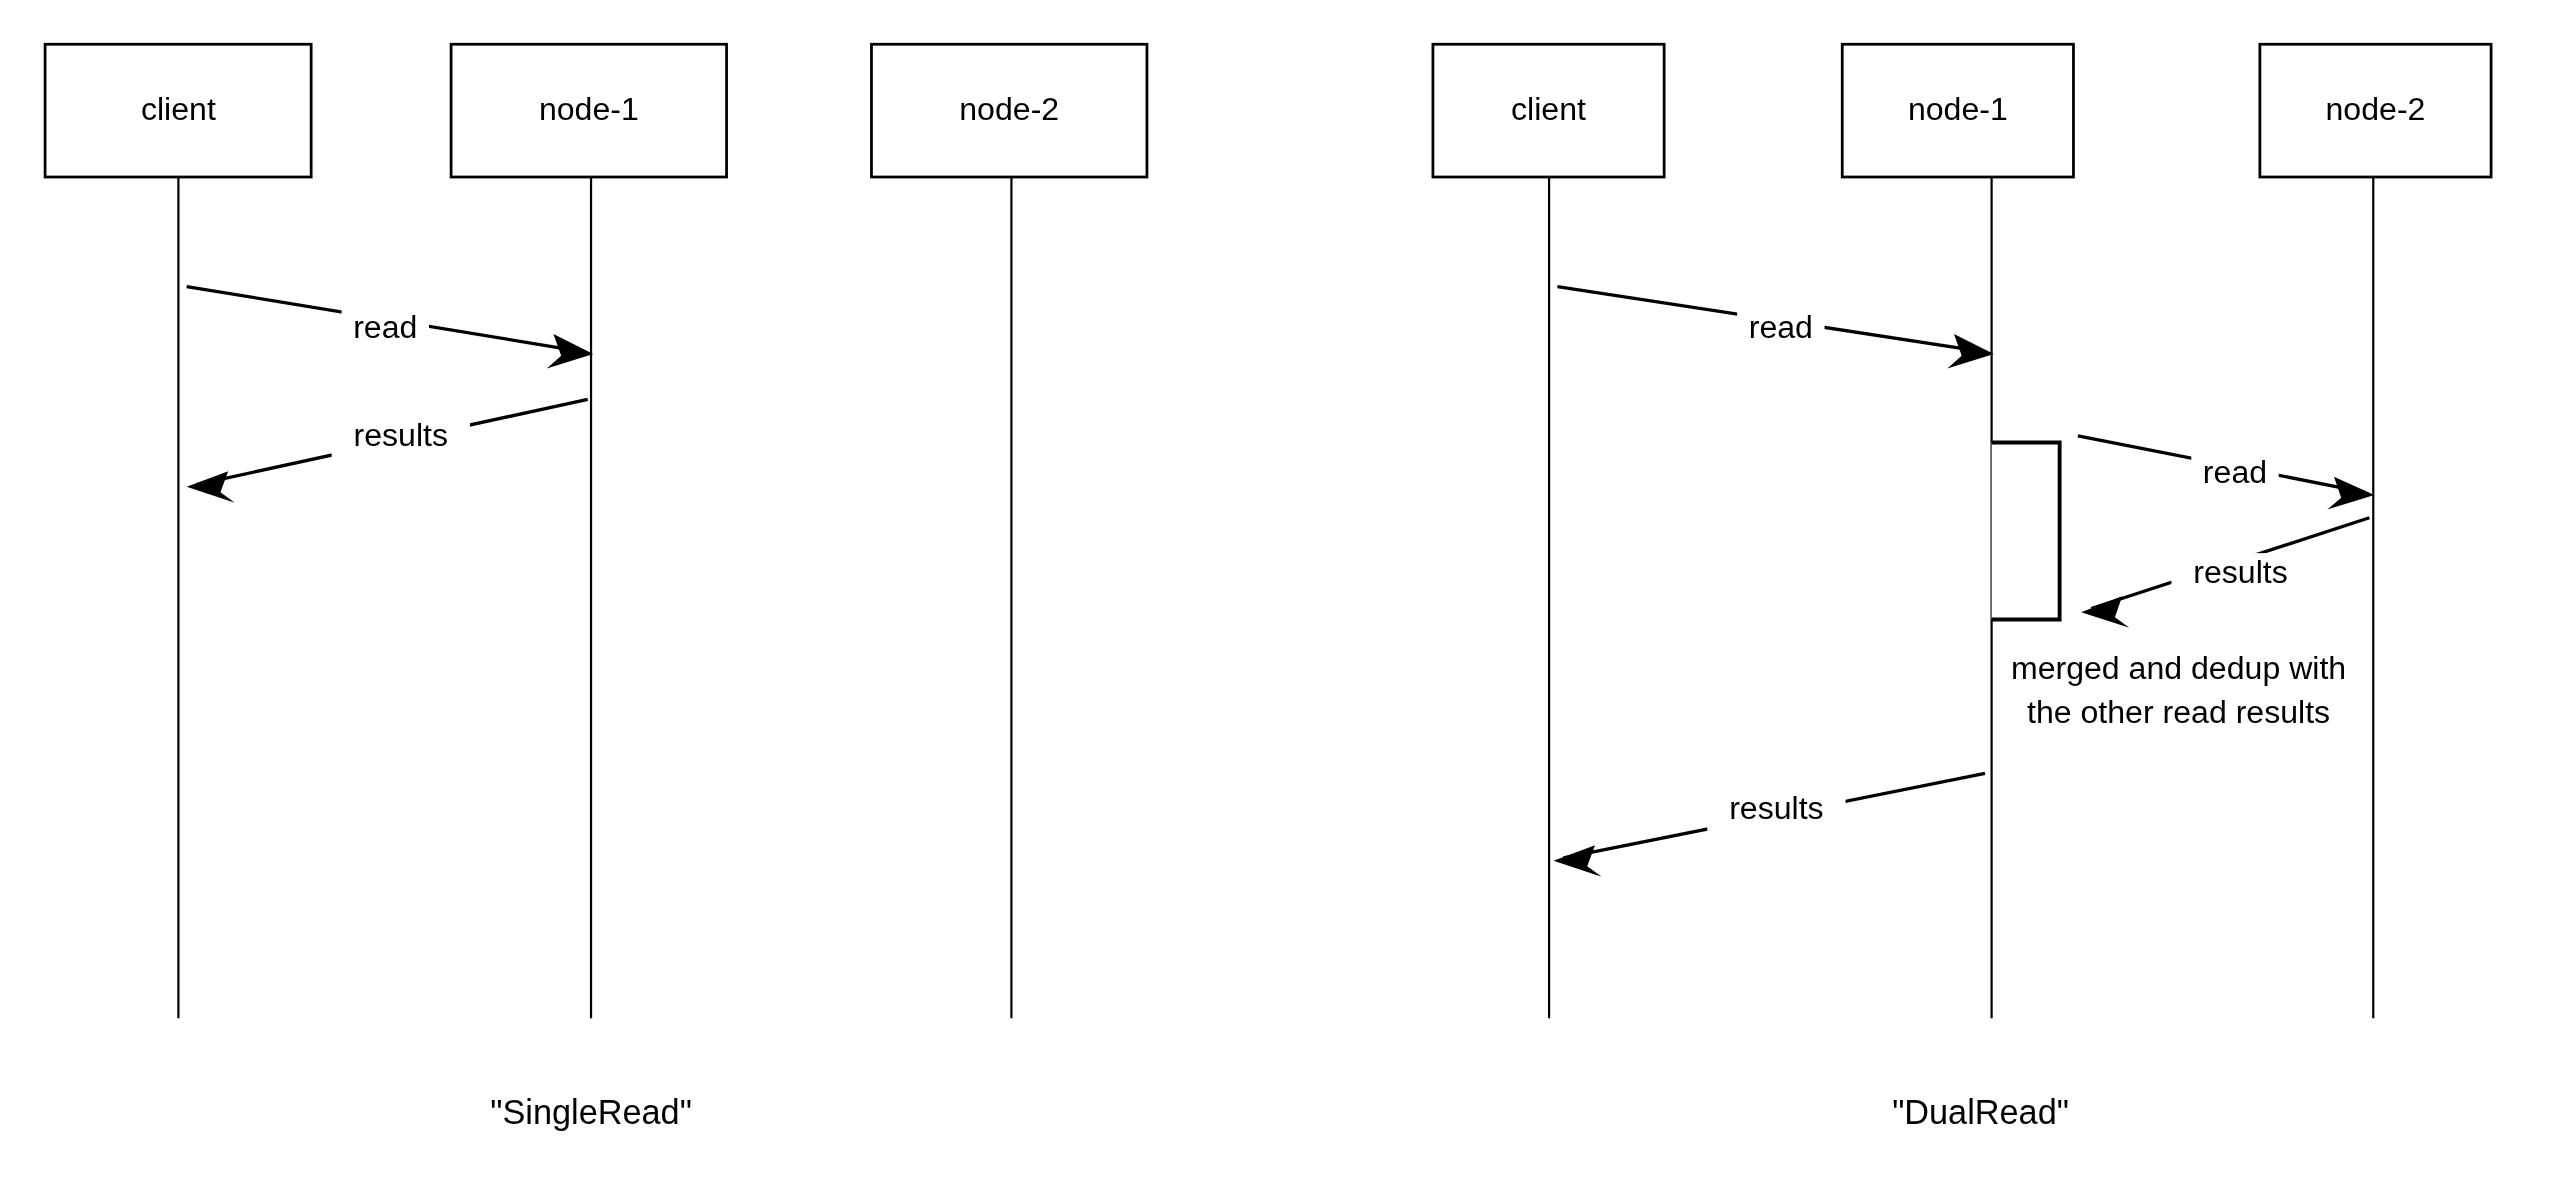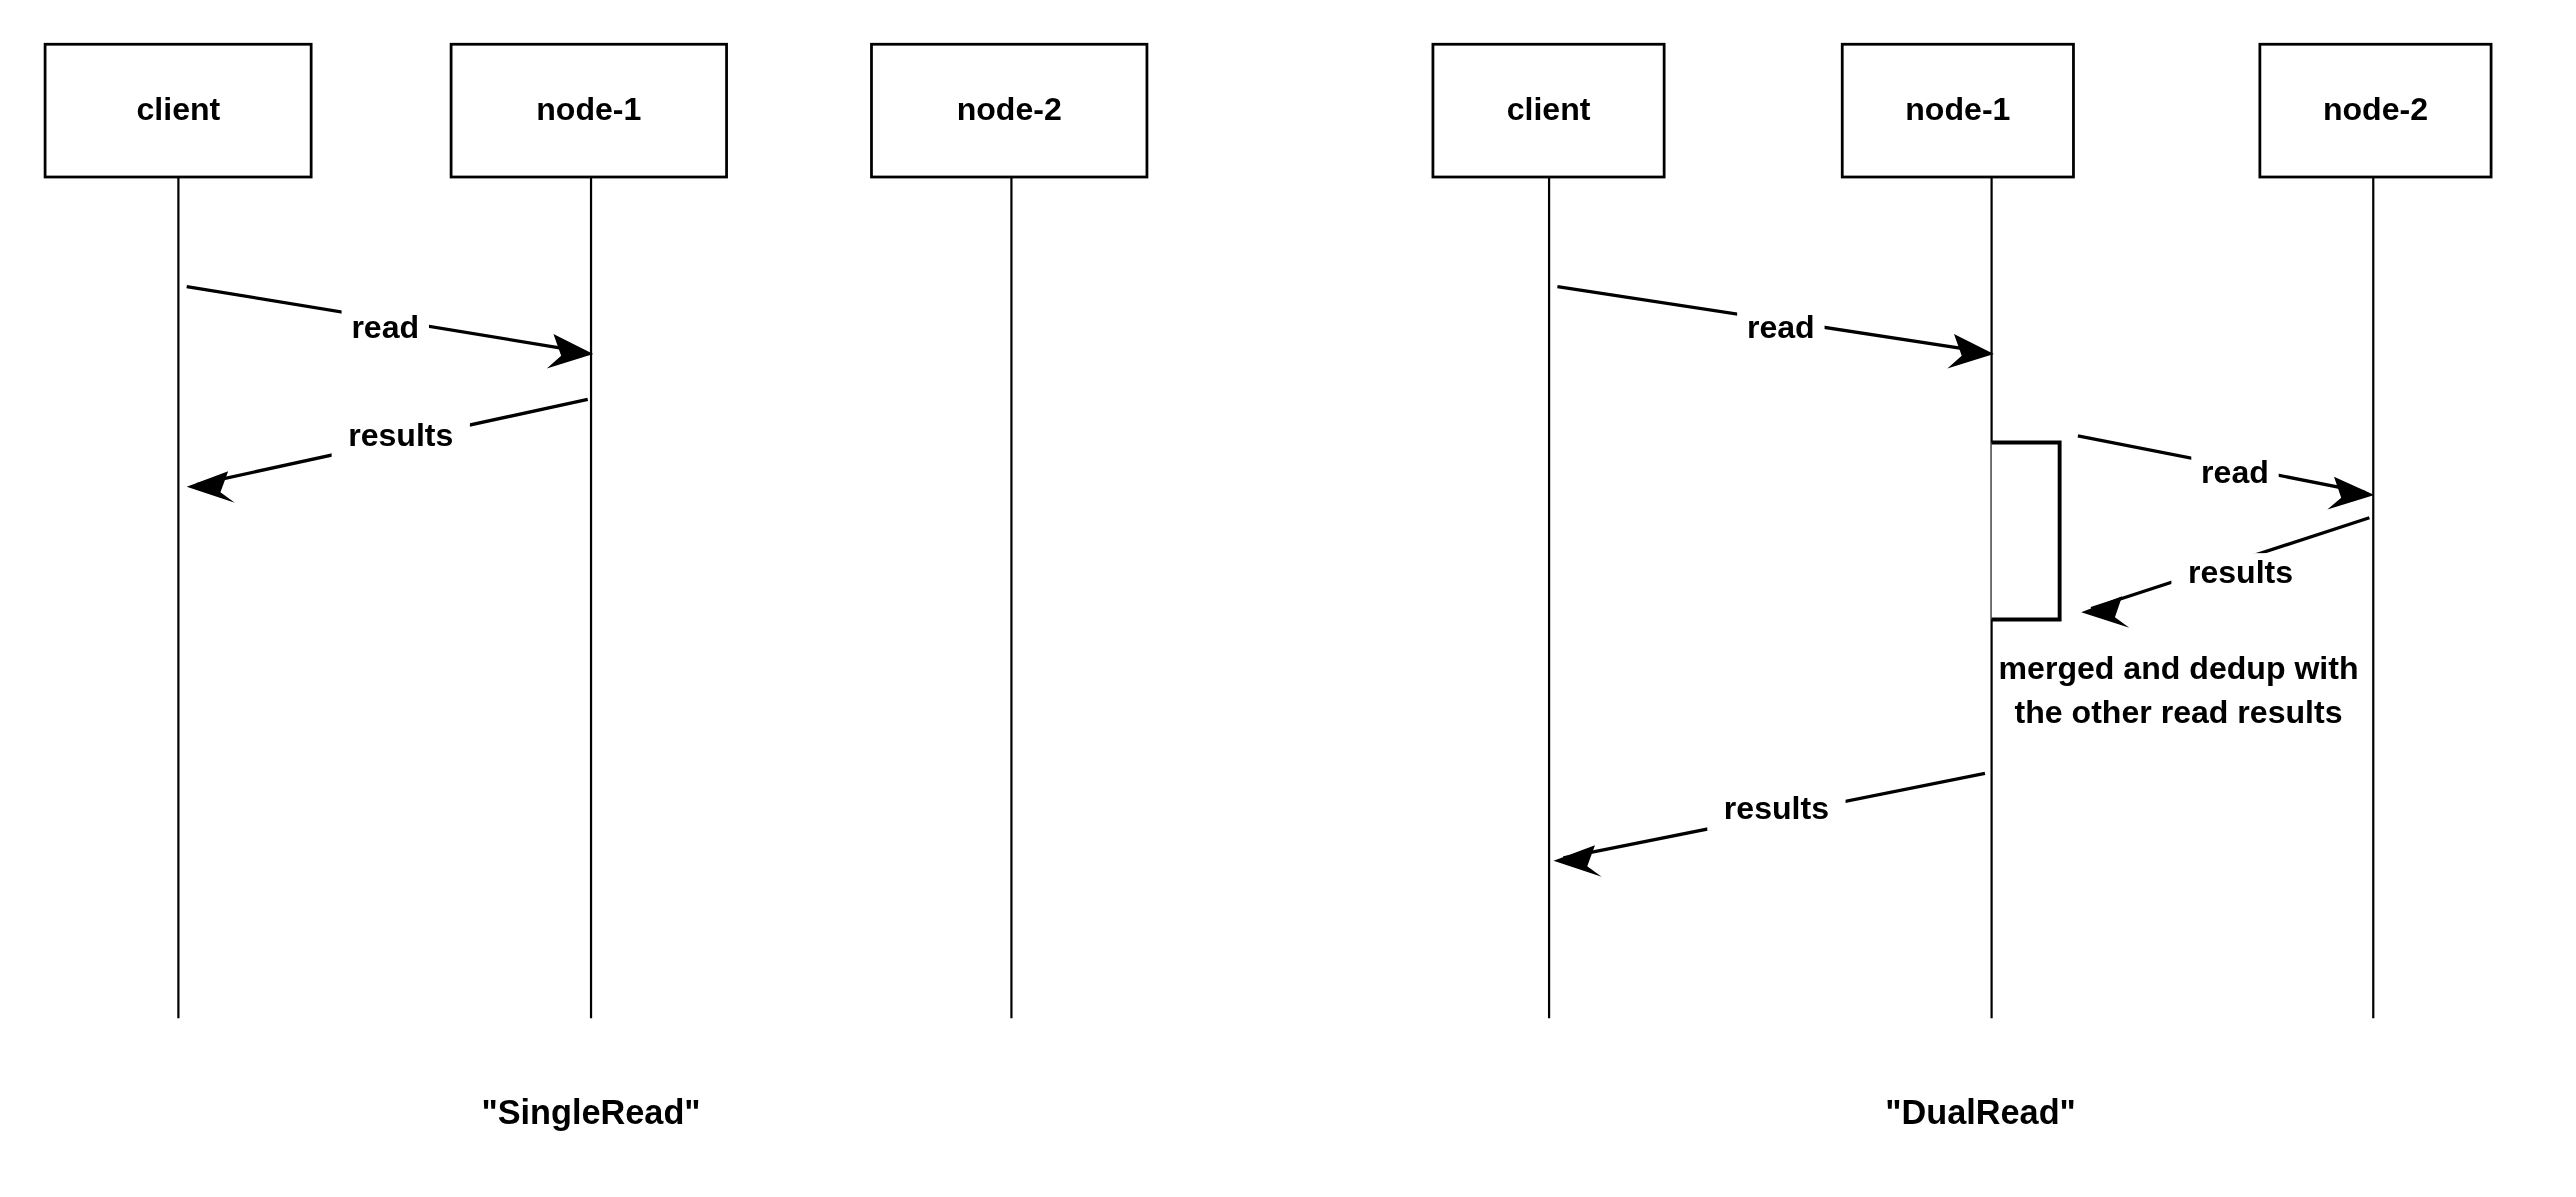--- a/index.html
+++ b/index.html
@@ -11,21 +11,20 @@
   body {
     font-family: "Liberation Sans", sans-serif;
     color: #000000;
   }
   #canvas {
     position: relative;
     width: 2576px;
     height: 1197px;
     background: #ffffff;
     overflow: hidden;
-    font-weight: bold;
   }
   svg.diagram-layer {
     position: absolute;
     top: 0;
     left: 0;
     width: 2576px;
     height: 1197px;
     display: block;
   }
   .participant-box {

